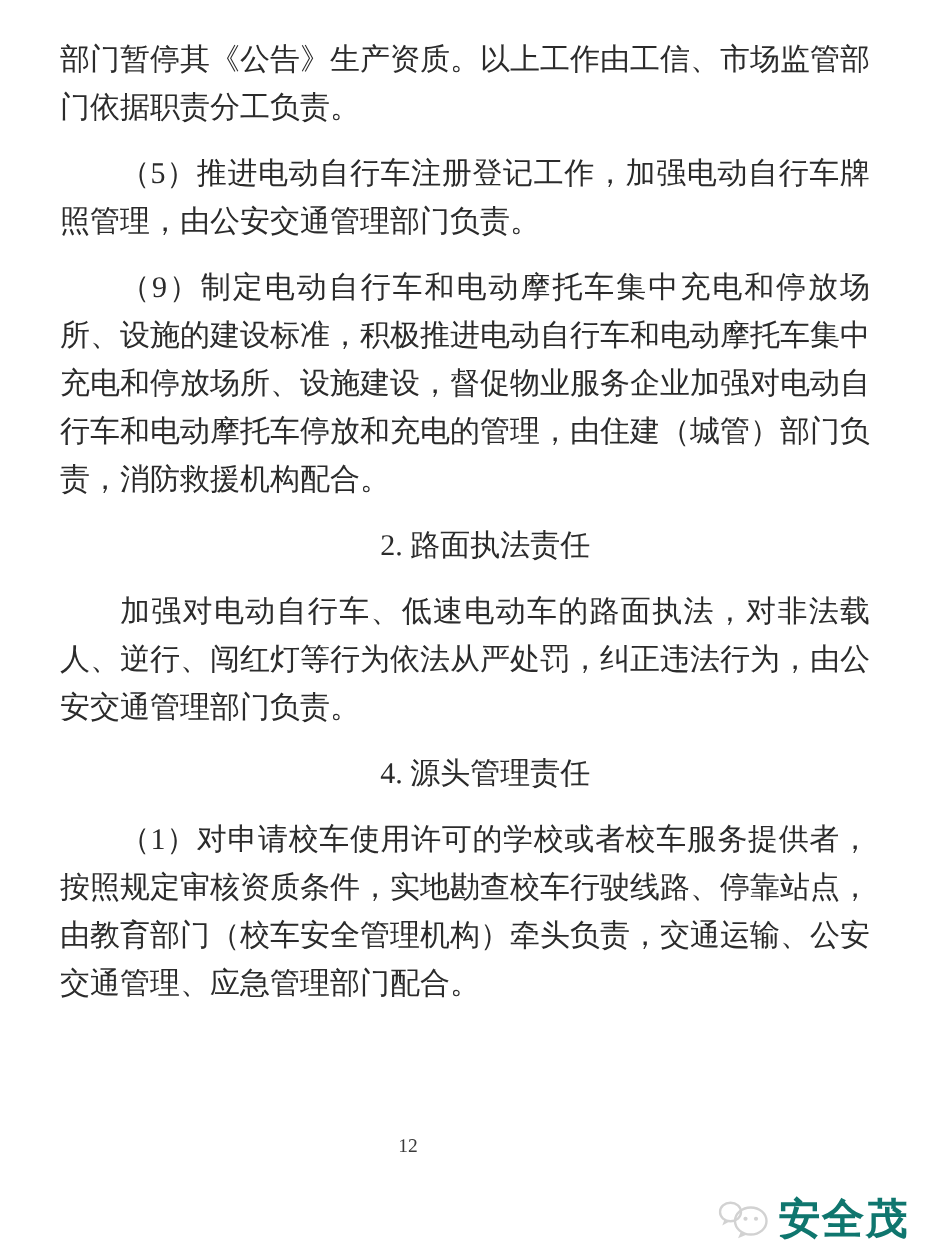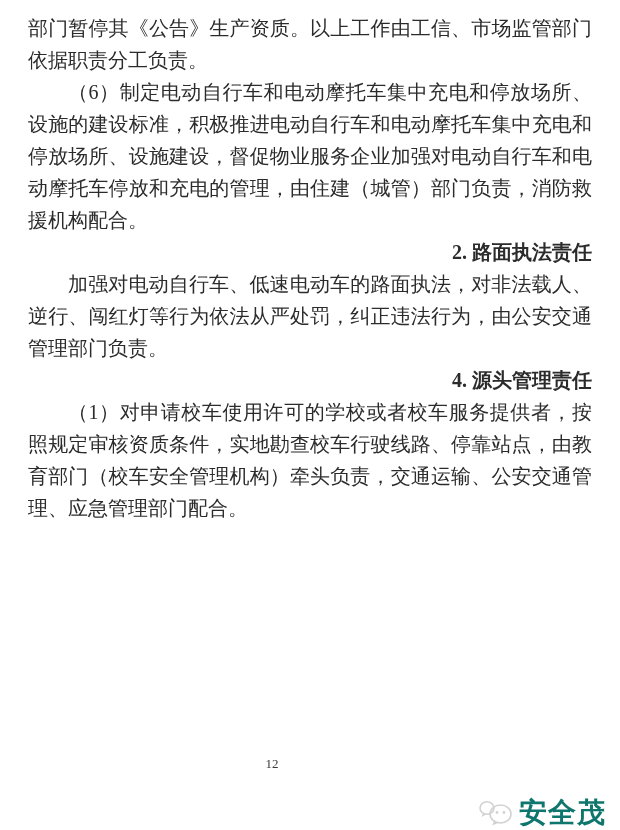--- a/index.html
+++ b/index.html
@@ -16,34 +16,34 @@
     font-family: "Liberation Serif", serif;
     color: #2b2b2b;
   }
   .content {
     position: absolute;
     top: 12px;
     left: 28px;
     width: 564px;
   }
   .para {
-    margin: 0;
+    margin: 12px;
     font-size: 20px;
     line-height: 32px;
     text-align: justify;
     letter-spacing: 0;
     word-break: break-all;
     color: #2b2b2b;
   }
   .para.indent {
     text-indent: 2em;
   }
   .para.heading {
-    font-weight: bold;
-    text-align: right;
+    font-weight: normal;
+    text-align: center;
     text-indent: 1.35em;
   }
   .footer {
     position: absolute;
     top: 756px;
     left: 0;
     width: 544px;
     text-align: center;
     font-size: 13px;
     line-height: 16px;
@@ -70,21 +70,22 @@
     height: 30px;
   }
 </style>
 </head>
 <body>
 
 <div class="page">
 
   <div class="content">
     <p class="para">部门暂停其《公告》生产资质。以上工作由工信、市场监管部门依据职责分工负责。</p>
-    <p class="para indent">（6）制定电动自行车和电动摩托车集中充电和停放场所、设施的建设标准，积极推进电动自行车和电动摩托车集中充电和停放场所、设施建设，督促物业服务企业加强对电动自行车和电动摩托车停放和充电的管理，由住建（城管）部门负责，消防救援机构配合。</p>
+    <p class="para indent">（5）推进电动自行车注册登记工作，加强电动自行车牌照管理，由公安交通管理部门负责。</p>
+    <p class="para indent">（9）制定电动自行车和电动摩托车集中充电和停放场所、设施的建设标准，积极推进电动自行车和电动摩托车集中充电和停放场所、设施建设，督促物业服务企业加强对电动自行车和电动摩托车停放和充电的管理，由住建（城管）部门负责，消防救援机构配合。</p>
     <p class="para heading">2. 路面执法责任</p>
     <p class="para indent">加强对电动自行车、低速电动车的路面执法，对非法载人、逆行、闯红灯等行为依法从严处罚，纠正违法行为，由公安交通管理部门负责。</p>
     <p class="para heading">4. 源头管理责任</p>
     <p class="para indent">（1）对申请校车使用许可的学校或者校车服务提供者，按照规定审核资质条件，实地勘查校车行驶线路、停靠站点，由教育部门（校车安全管理机构）牵头负责，交通运输、公安交通管理、应急管理部门配合。</p>
   </div>
 
   <div class="footer">12</div>
 
   <div class="watermark">
     <span class="wm-icon">

